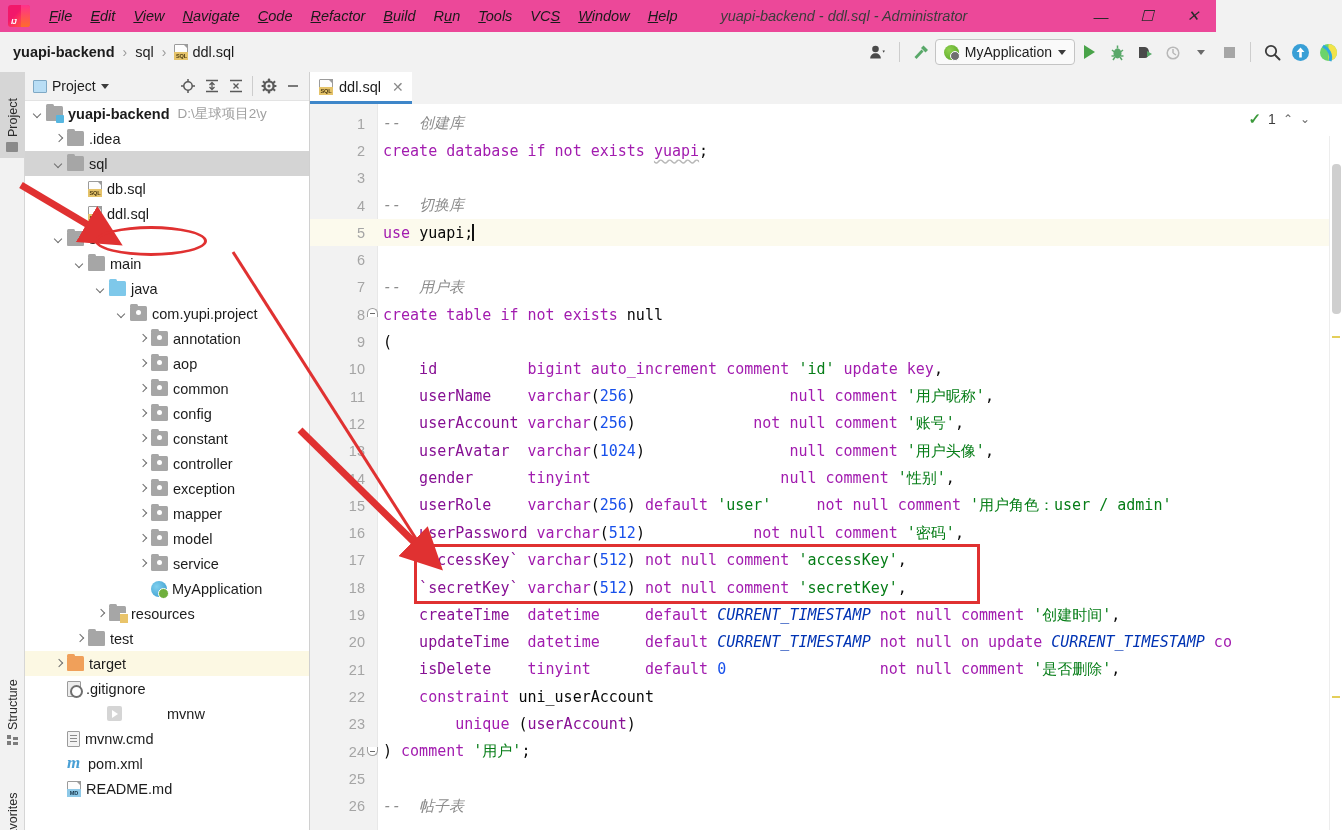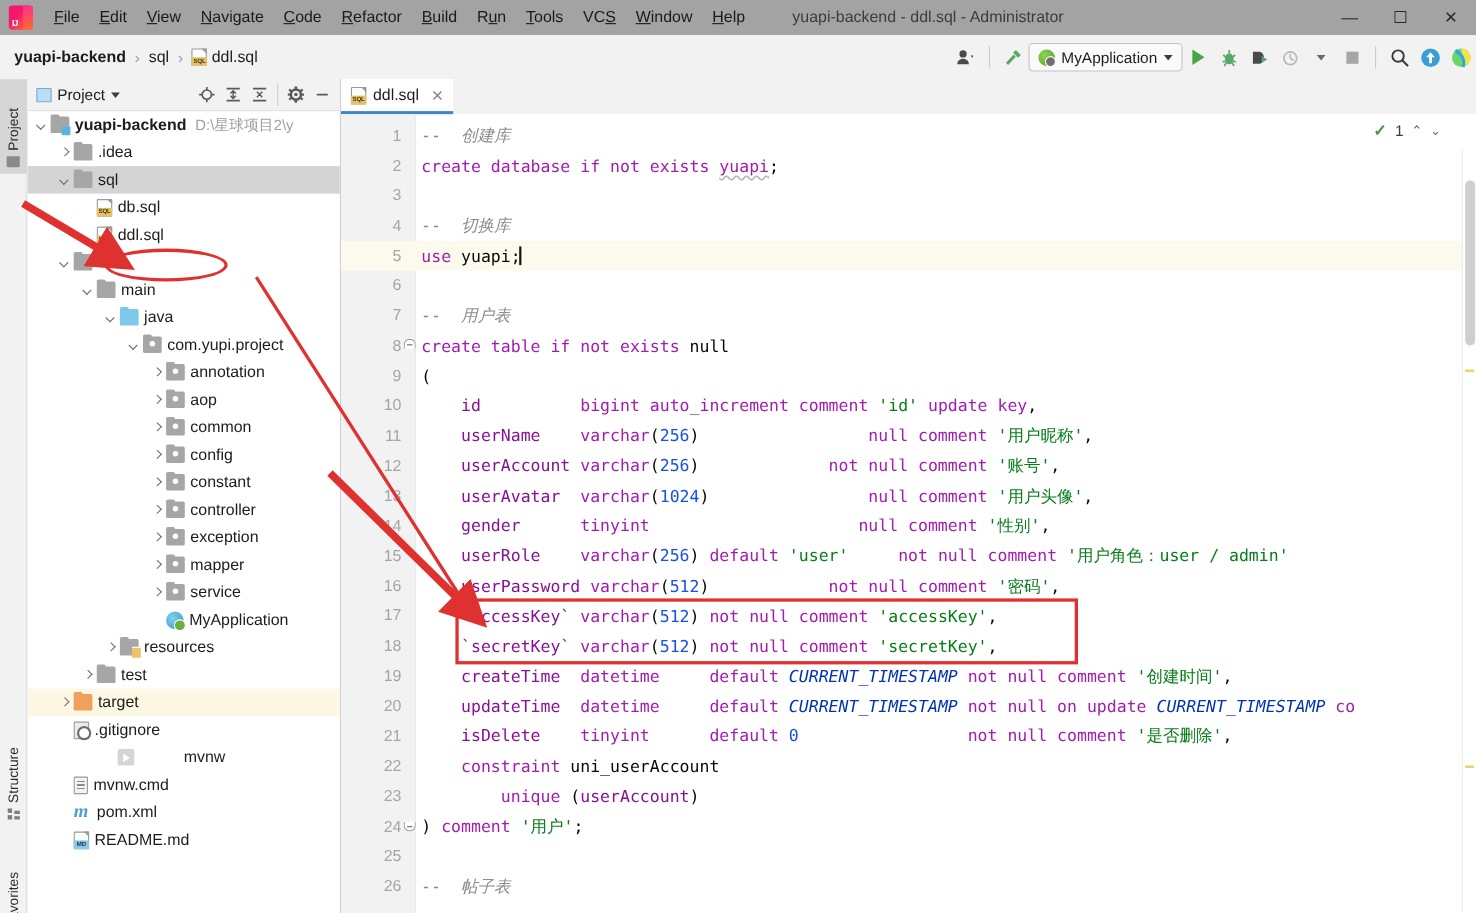--- a/index.html
+++ b/index.html
@@ -7,22 +7,22 @@
     width: 1342px; height: 830px;
     overflow: hidden;
     font-family: "Liberation Sans", sans-serif;
     background: #f2f2f2;
     -webkit-font-smoothing: antialiased;
   }
   #app { position: relative; width: 1342px; height: 830px; background: #f2f2f2; }
 
   
   .titlebar {
-    position: absolute; top: 0; left: 0; width: 1342px; height: 32px;
-    background: #a3a3a3; display: flex; align-items: center;
+    position: absolute; top: 0; left: 0; width: 1216px; height: 32px;
+    background: #ec4899; display: flex; align-items: center; font-style: italic;
   }
   .ij-logo {
     width: 22px; height: 22px; margin-left: 8px; margin-right: 10px;
     border-radius: 3px; position: relative; flex: none;
     background: linear-gradient(135deg,#f2186a 0%,#f2186a 38%,#fe315d 55%,#ff6b2c 100%);
     overflow: hidden;
   }
   .ij-logo::after {
     content: "IJ"; position: absolute; left: 3px; bottom: 1px;
     font-size: 8px; font-weight: bold; color: #fff; letter-spacing: -1px;
@@ -619,20 +619,25 @@
           <span class="tlabel">exception</span>
         </div>
         <div class="trow" style="padding-left: 111px;">
           <span class="arrow right"></span>
           <span class="ico pkg"></span>
           <span class="tlabel">mapper</span>
         </div>
         <div class="trow" style="padding-left: 111px;">
           <span class="arrow right"></span>
           <span class="ico pkg"></span>
+          <span class="tlabel">model</span>
+        </div>
+        <div class="trow" style="padding-left: 111px;">
+          <span class="arrow right"></span>
+          <span class="ico pkg"></span>
           <span class="tlabel">service</span>
         </div>
         <div class="trow" style="padding-left: 111px;">
           <span class="arrow"></span>
           <span class="ico springcls"></span>
           <span class="tlabel">MyApplication</span>
         </div>
         <div class="trow" style="padding-left: 69px;">
           <span class="arrow right"></span>
           <span class="ico folder res"></span>

